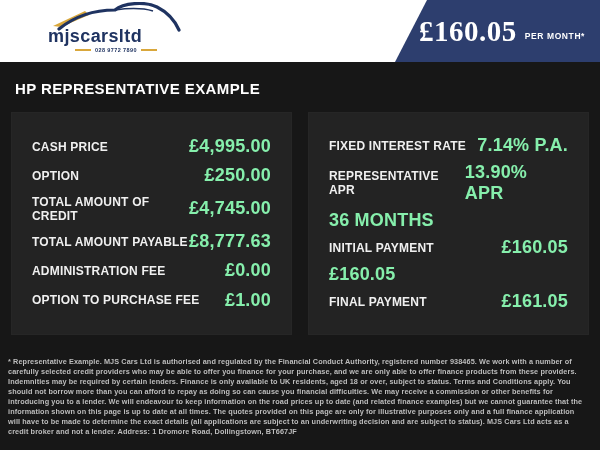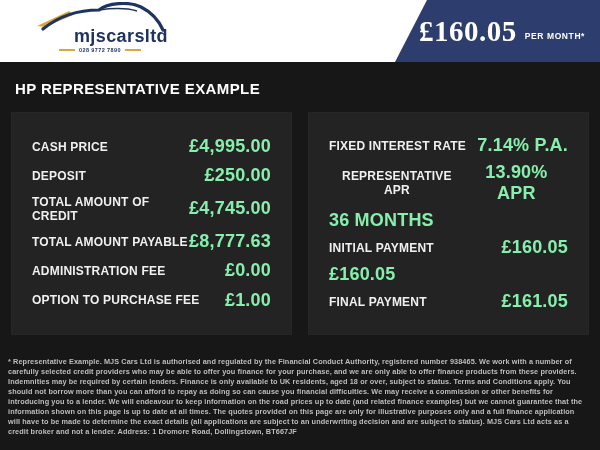--- a/index.html
+++ b/index.html
@@ -7,21 +7,21 @@
     width:600px;height:450px;position:relative;overflow:hidden;
     background:#171717;
     font-family:"Liberation Sans",sans-serif;
   }
   
   .topbar{
     position:absolute;top:0;left:0;width:600px;height:62px;background:#ffffff;
   }
   
   .logo{
-    position:absolute;left:32px;top:2px;width:136px;height:58px;text-align:right;
+    position:absolute;left:48px;top:2px;width:136px;height:58px;text-align:left;
   }
   .logo svg{display:block;margin:0 auto;}
   .brand{
     margin-top:-12px;
     font-size:18px;font-weight:bold;color:#1f3361;letter-spacing:.4px;
   }
   .phone-row{
     margin-top:0px;display:flex;align-items:center;justify-content:center;gap:4px;
   }
   .phone-row .dash{display:inline-block;width:16px;height:2px;background:#d9a73b;}
@@ -47,21 +47,21 @@
     font-size:15px;font-weight:bold;color:#ffffff;letter-spacing:.4px;
   }
   
   .panel{
     position:absolute;top:112px;width:281px;height:223px;
     background:#232323;border:1px solid #262626;box-sizing:border-box;
     display:flex;flex-direction:column;justify-content:space-around;
     padding:19px 20px;
   }
   .panel.left{left:11px;}
-  .panel.right{left:308px;text-align:center;}
+  .panel.right{left:308px;}
   .row{display:flex;justify-content:space-between;align-items:center;}
   .lbl{font-size:12px;font-weight:bold;color:#f0f0f0;letter-spacing:.2px;}
   .val{font-size:18px;font-weight:bold;color:#86efac;letter-spacing:.2px;}
   
   .disclaimer{
     position:absolute;left:8px;top:357px;width:580px;
     font-size:7.3px;line-height:10px;font-weight:bold;color:#bdbdbd;
     letter-spacing:.1px;text-align:left;
   }
 </style>
@@ -89,21 +89,21 @@
 </div>
 
 <div class="title">HP REPRESENTATIVE EXAMPLE</div>
 
 <div class="panel left">
   <div class="row">
     <span class="lbl">CASH PRICE</span>
     <span class="val">£4,995.00</span>
   </div>
   <div class="row">
-    <span class="lbl">DEPOSIT</span>
+    <span class="lbl">OPTION</span>
     <span class="val">£250.00</span>
   </div>
   <div class="row">
     <span class="lbl">TOTAL AMOUNT OF CREDIT</span>
     <span class="val">£4,745.00</span>
   </div>
   <div class="row">
     <span class="lbl">TOTAL AMOUNT PAYABLE</span>
     <span class="val">£8,777.63</span>
   </div>

